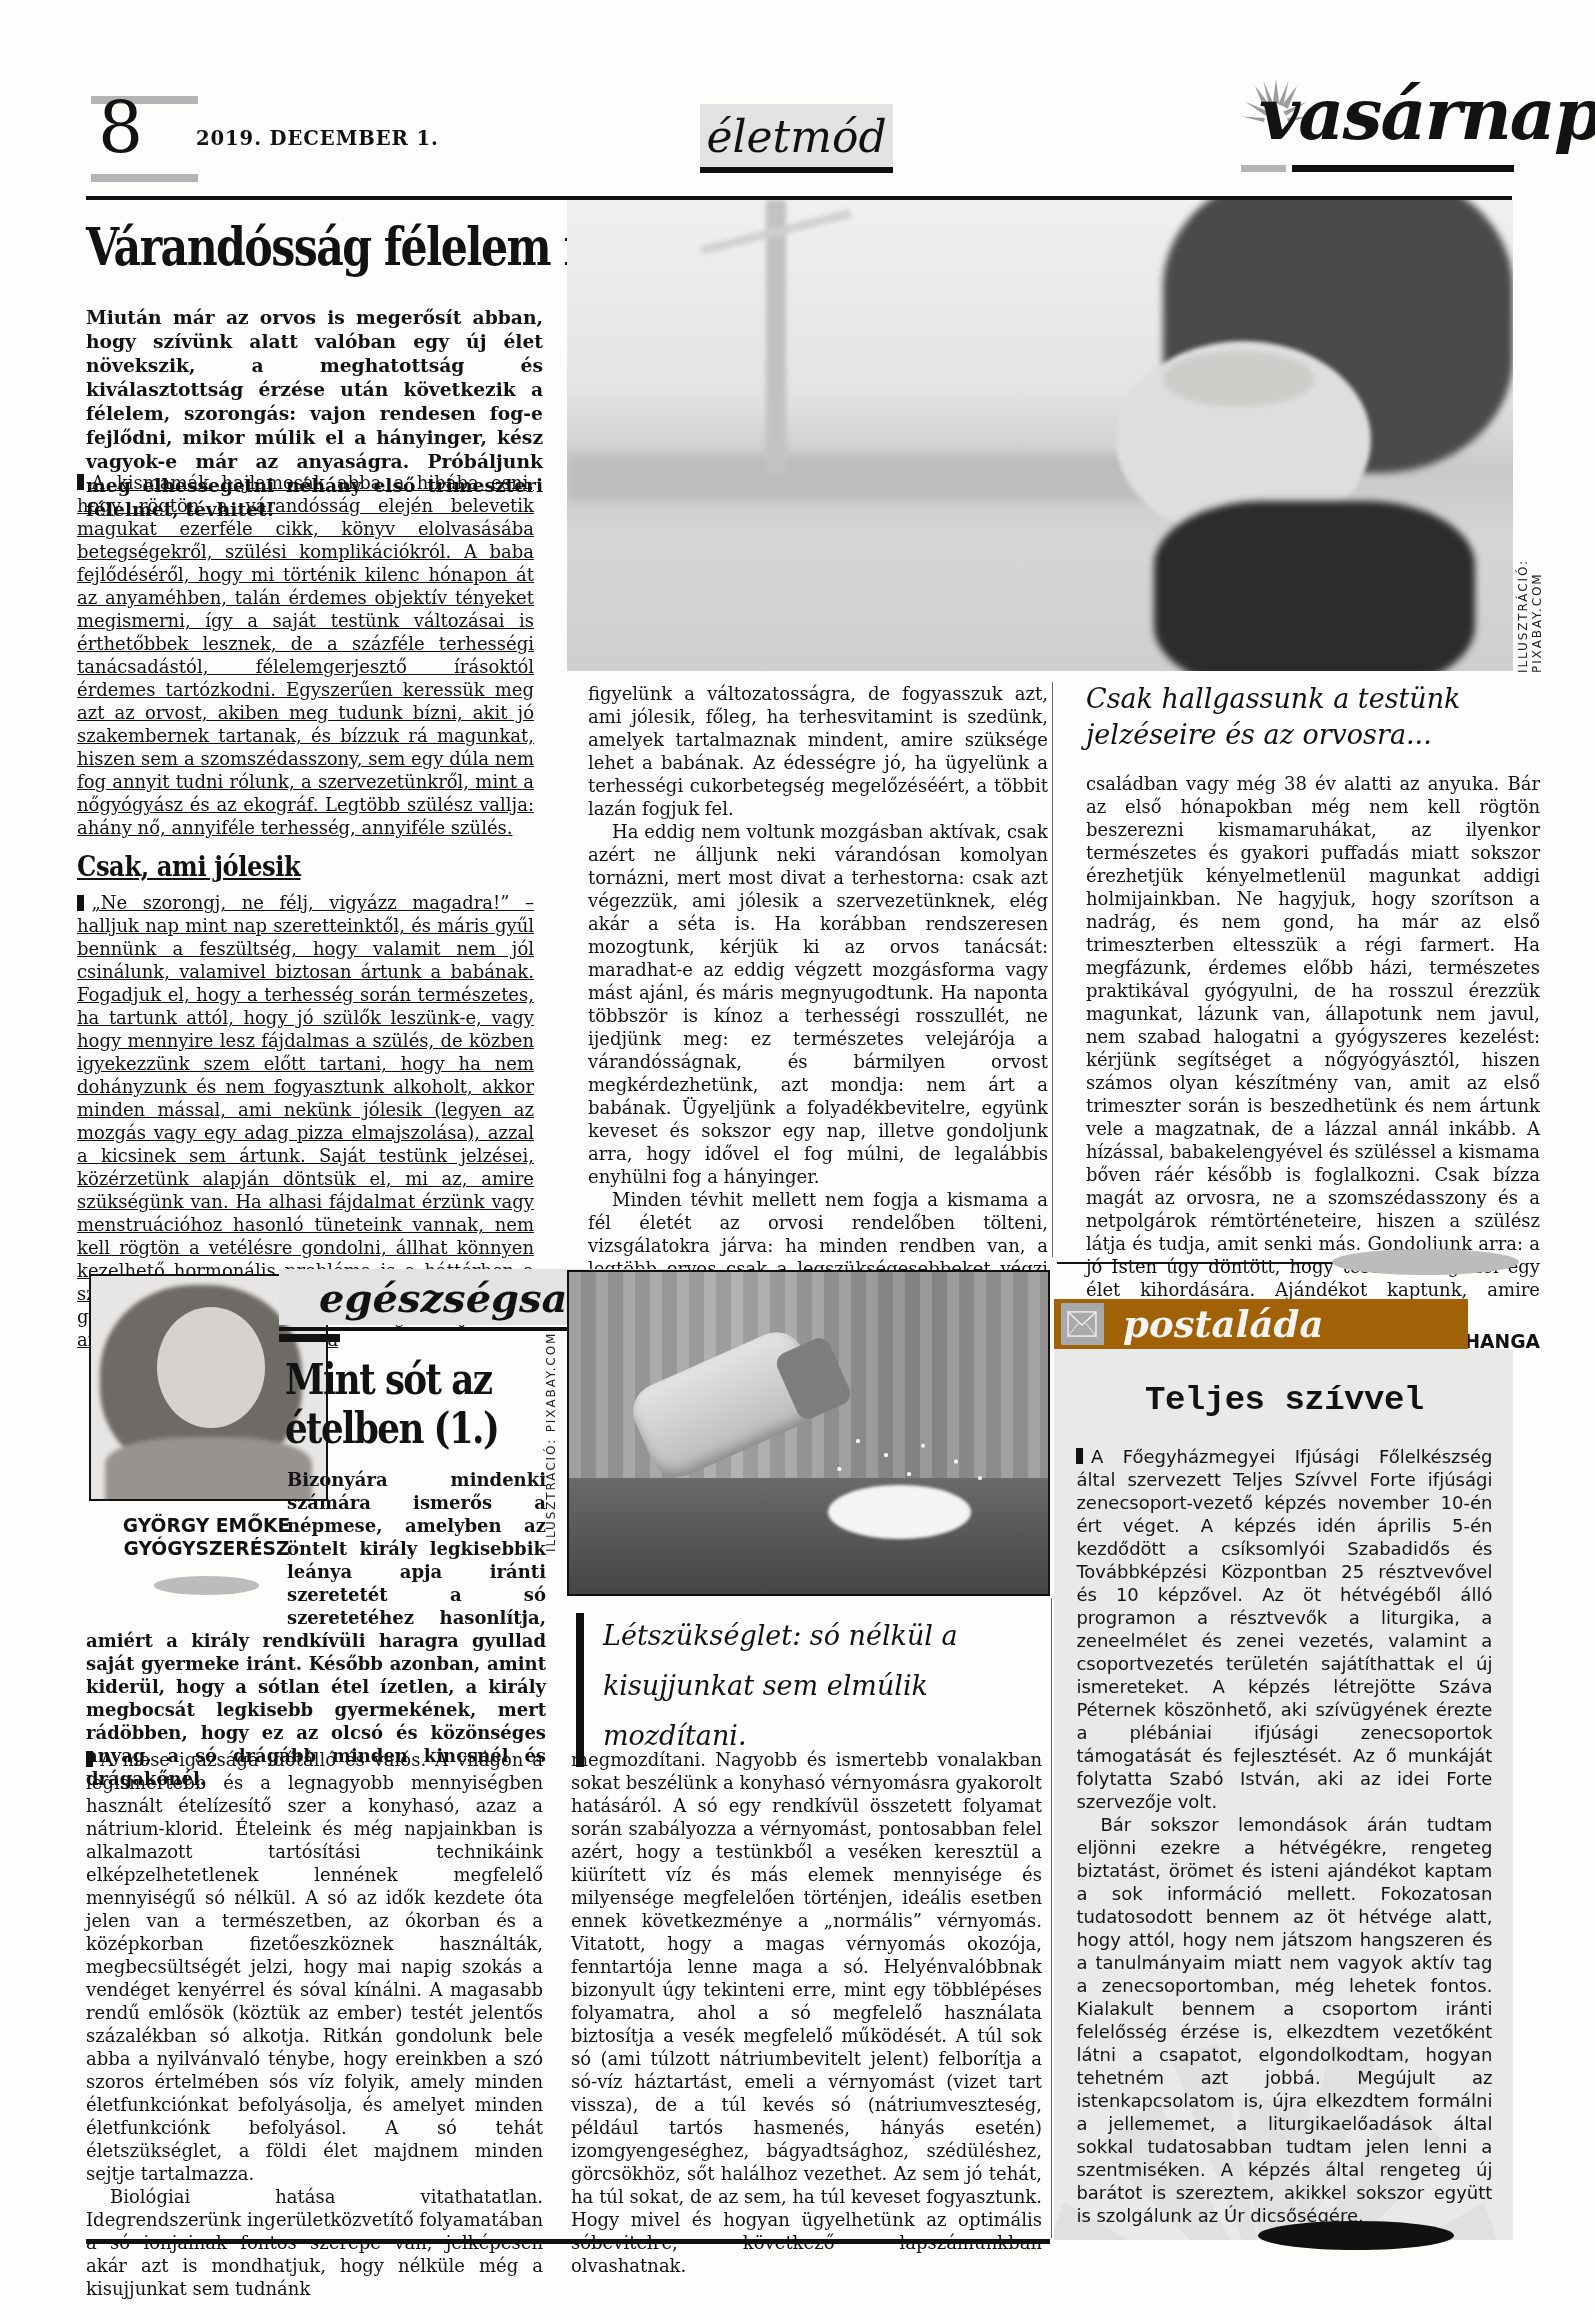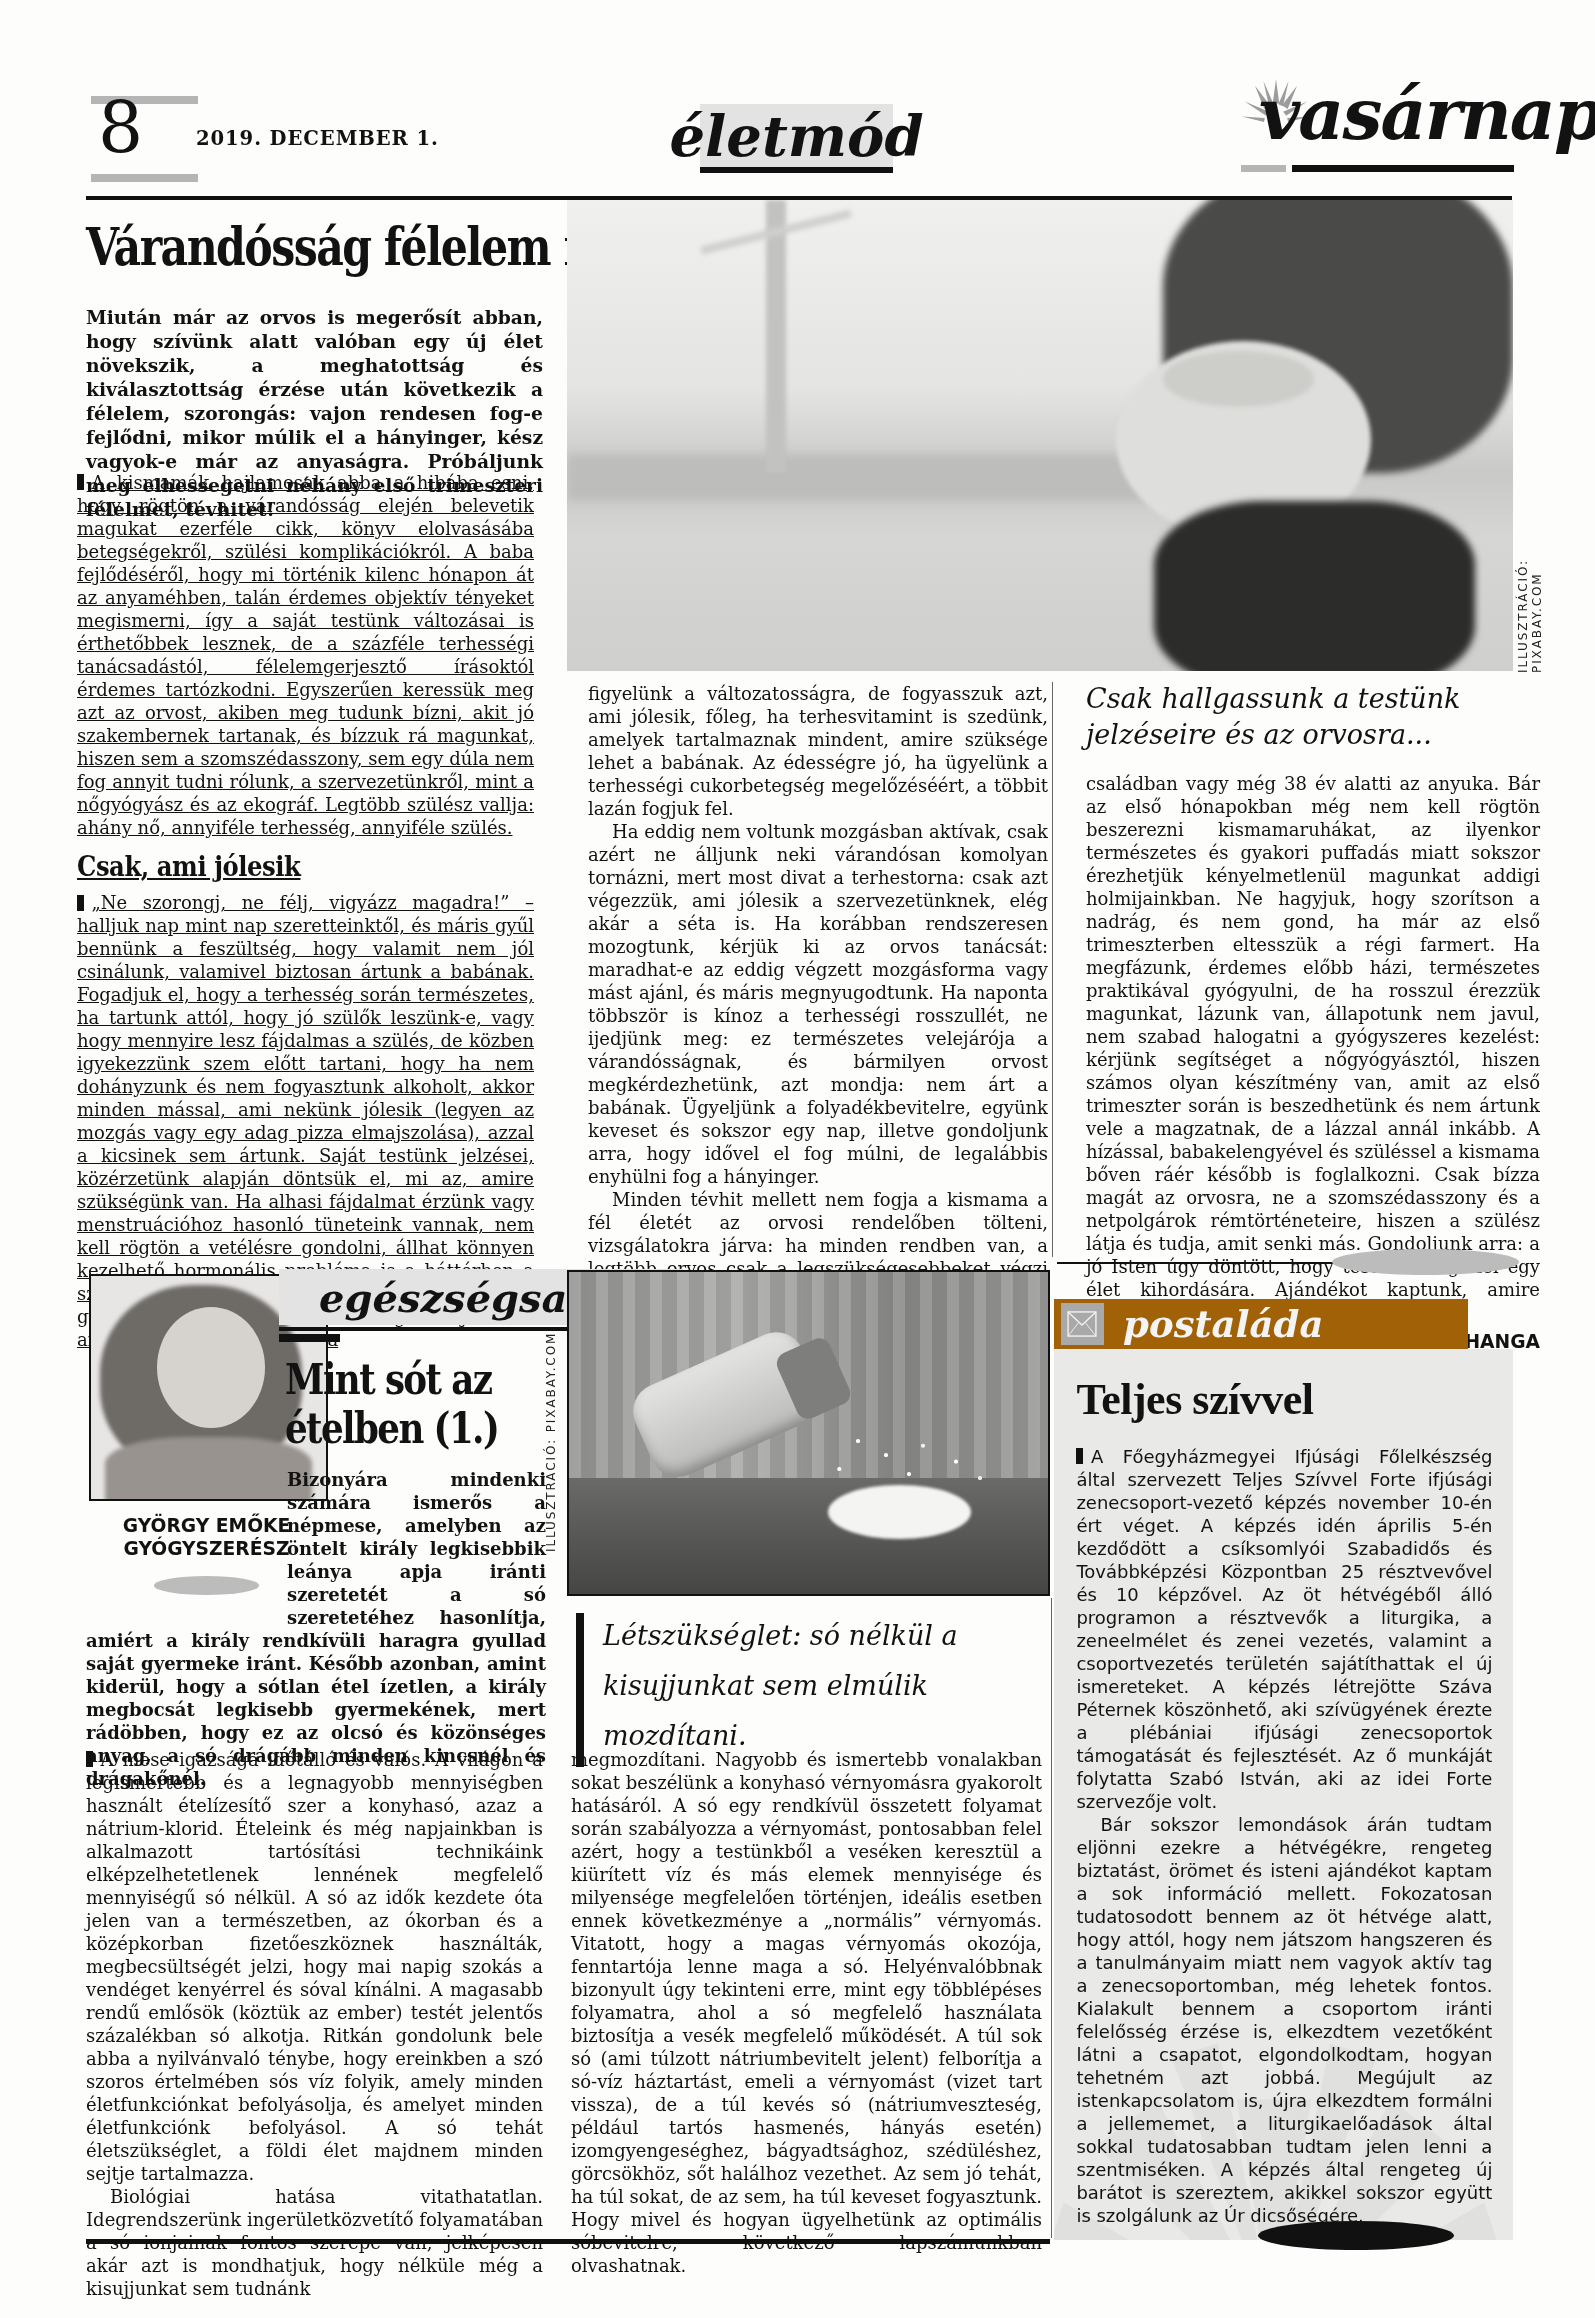--- a/index.html
+++ b/index.html
@@ -5,21 +5,21 @@
   html,body{margin:0;padding:0;background:#ffffff;}
   .page{position:relative;width:1595px;height:2319px;background:#fdfdfc;overflow:hidden;
         font-family:"DejaVu Serif","Liberation Serif",serif;color:#121212;}
   .abs{position:absolute;}
   
   .pgbar{position:absolute;background:#b5b5b5;width:107px;height:7.5px;left:91px;}
   .pageno{position:absolute;left:98px;top:92px;font-size:71px;line-height:71px;font-weight:500;}
   .date{position:absolute;left:196px;top:127px;font-size:19.6px;font-weight:700;letter-spacing:0.9px;}
   .sectionbox{position:absolute;left:700px;top:104px;width:193px;height:64px;background:#e3e3e3;
       display:flex;align-items:center;justify-content:center;}
-  .sectionbox span{font-style:italic;font-weight:700;font-size:56px;}
+  .sectionbox span{font-style:italic;font-weight:400;font-size:44px;}
   .sectionrule{position:absolute;left:700px;top:167px;width:193px;height:5.6px;background:#111;}
   .masthead{position:absolute;left:1259px;top:79px;font-style:italic;font-weight:700;
       font-size:71px;line-height:71px;letter-spacing:-1.9px;}
   .mast-gray{position:absolute;left:1241px;top:165px;width:45px;height:6.5px;background:#b5b5b5;}
   .mast-black{position:absolute;left:1292px;top:165px;width:222px;height:6.5px;background:#111;}
   .toprule{position:absolute;left:86px;top:196px;width:1426px;height:3.7px;background:#111;}
   
   .body-serif{font-size:18px;line-height:23px;text-align:justify;}
   .body-sans{font-family:"DejaVu Sans","Liberation Sans",sans-serif;font-size:18px;line-height:23px;text-align:justify;}
   .ind{text-indent:24px;}
@@ -67,21 +67,21 @@
   .sq-bar{position:absolute;left:576px;top:1613px;width:7.5px;height:154px;background:#111;}
   .bottomrule{position:absolute;left:86px;top:2239px;width:964px;height:4.7px;background:#111;}
   
   .mb-band{position:absolute;left:1054px;top:1299px;width:414px;height:50px;background:#a16207;
       display:flex;align-items:center;}
   .mb-envtile{width:43px;height:42px;background:#a9a9a9;margin-left:6.5px;display:flex;align-items:center;justify-content:center;}
   .mb-band .mlabel{font-style:italic;font-weight:700;font-size:37px;color:#f4f4f4;margin-left:19.6px;}
   .mb-box{position:absolute;left:1054px;top:1349px;width:459px;height:891px;background:#e9e9e8;overflow:hidden;}
   .mb-burst{position:absolute;left:-37px;bottom:-84px;opacity:.55;}
   .mb-inner{position:relative;z-index:1;padding:30px 20.6px 0 22.4px;}
-  .mb-title{font-family:Liberation Serif, serif;font-weight:700;font-size:44px;line-height:42px;letter-spacing:-0.5px;}
+  .mb-title{font-family:Liberation Mono, monospace;font-weight:700;font-size:34px;line-height:42px;letter-spacing:-0.5px;text-align:center;}
   .blackellipse{position:absolute;left:1258px;top:2221px;width:196px;height:29px;background:#111;border-radius:50%;}
 </style>
 </head>
 <body>
 
 <div class="page">
 
   <div class="pgbar" style="top:96px;"></div>
   <div class="pageno">8</div>
   <div class="pgbar" style="top:174px;"></div>

